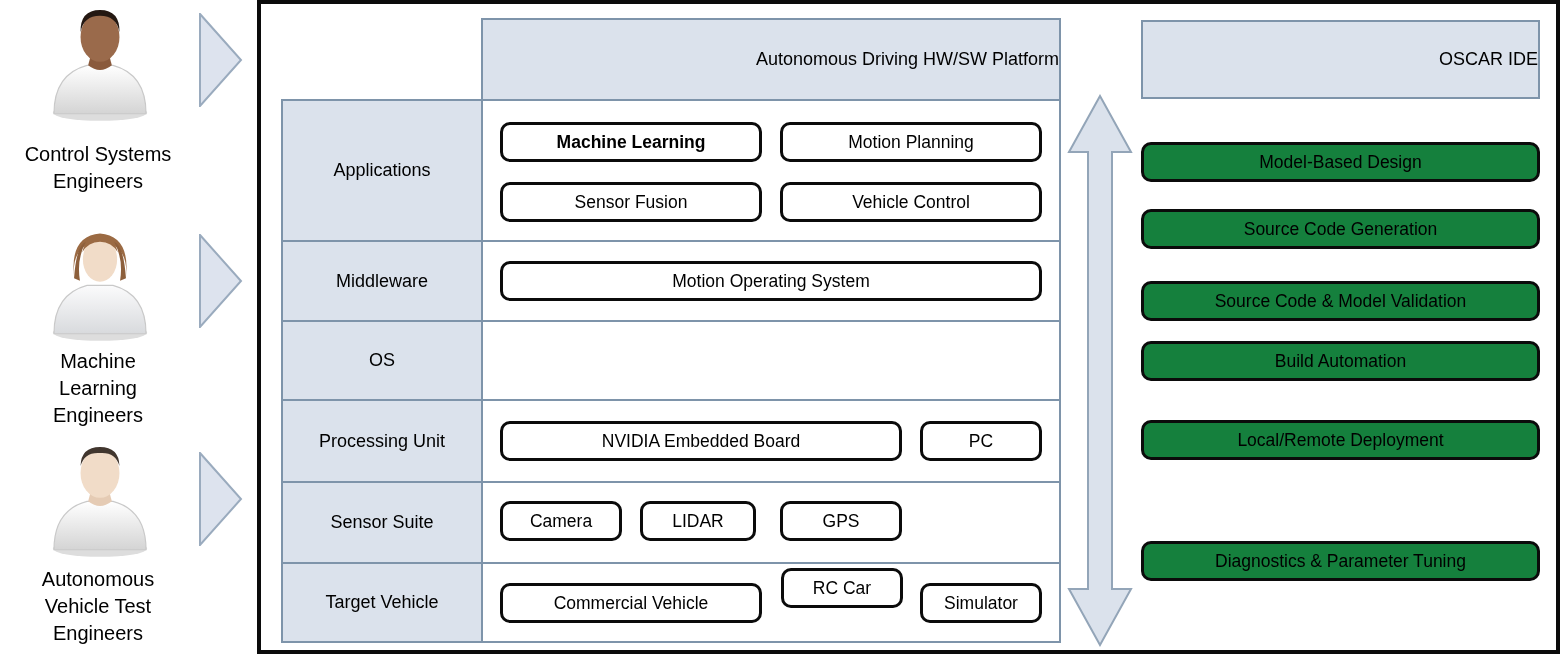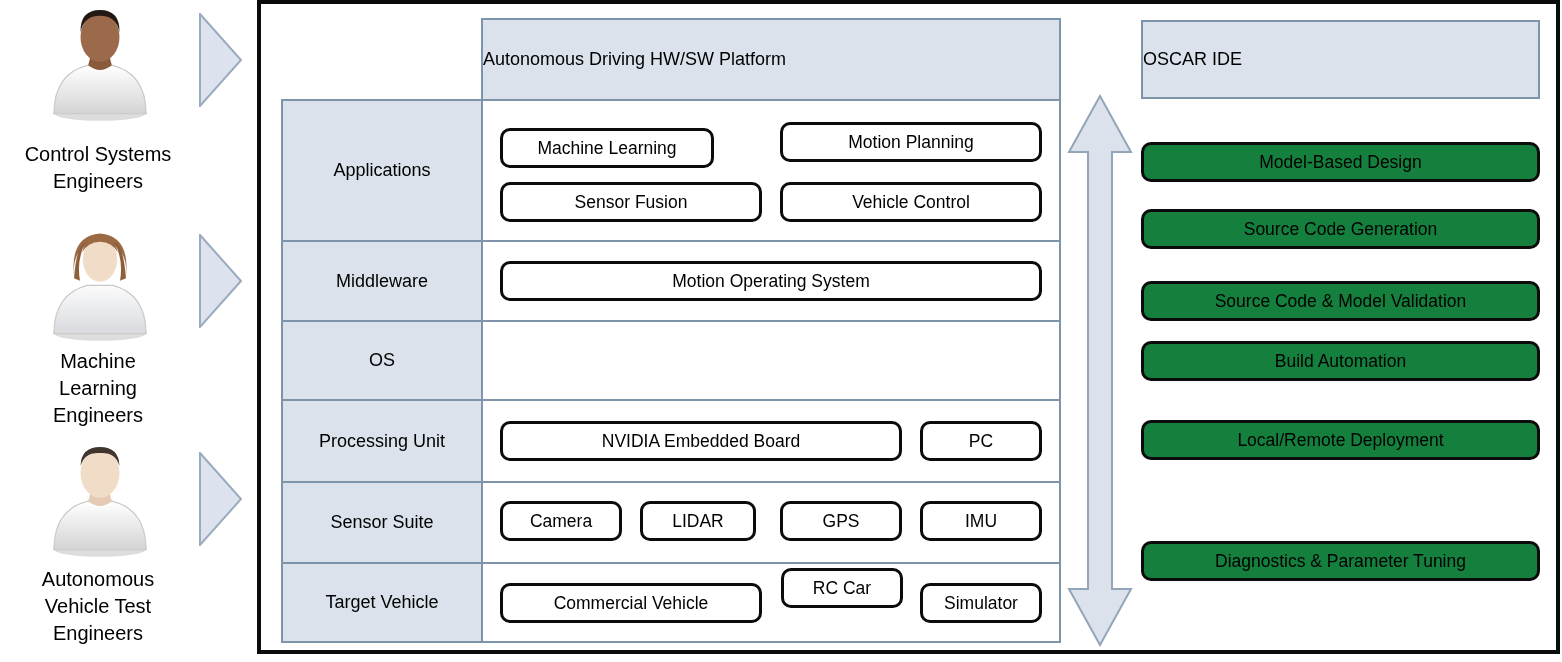--- a/index.html
+++ b/index.html
@@ -23,21 +23,21 @@
   
   .frame{position:absolute;left:257px;top:0;width:1303px;height:654px;
     border:4px solid var(--box-border);background:#fff;}
 
   
   .cell{position:absolute;border:2px solid var(--panel-border);background:#fff;}
   .cell.shaded{background:var(--panel-fill);}
   .cell .ctext{position:absolute;inset:0;display:flex;align-items:center;justify-content:center;
     font-size:18px;}
   .hdr{position:absolute;border:2px solid var(--panel-border);background:var(--panel-fill);
-    display:flex;align-items:center;justify-content:flex-start;font-size:18px;}
+    display:flex;align-items:center;justify-content:flex-end;font-size:18px;}
 
   
   .item{position:absolute;height:40px;background:#fff;border:3px solid var(--box-border);
     border-radius:10px;display:flex;align-items:center;justify-content:center;font-size:17.5px;}
 
   
   .feature{position:absolute;left:1141px;width:399px;height:40px;background:#15803d;
     border:3px solid var(--box-border);border-radius:10px;
     display:flex;align-items:center;justify-content:center;font-size:17.5px;}
   .arrow{position:absolute;left:1065px;top:94px;}
@@ -139,21 +139,21 @@
     <div class="ctext">Target Vehicle</div>
     </div>
 
   <div class="cell" style="left:481px;top:99px;width:580px;height:143px;"></div>
   <div class="cell" style="left:481px;top:240px;width:580px;height:82px;"></div>
   <div class="cell" style="left:481px;top:320px;width:580px;height:81px;"></div>
   <div class="cell" style="left:481px;top:399px;width:580px;height:84px;"></div>
   <div class="cell" style="left:481px;top:481px;width:580px;height:83px;"></div>
   <div class="cell" style="left:481px;top:562px;width:580px;height:81px;"></div>
 
-  <div class="item" style="left:500px;top:128px;width:214px;">
+  <div class="item" style="left:500px;top:122px;width:262px;font-weight:bold;">
       <span>Machine Learning</span>
     </div>
   <div class="item" style="left:780px;top:122px;width:262px;">
       <span>Motion Planning</span>
     </div>
   <div class="item" style="left:500px;top:182px;width:262px;">
       <span>Sensor Fusion</span>
     </div>
   <div class="item" style="left:780px;top:182px;width:262px;">
       <span>Vehicle Control</span>
@@ -172,23 +172,20 @@
     </div>
 
   <div class="item" style="left:500px;top:501px;width:122px;">
       <span>Camera</span>
     </div>
   <div class="item" style="left:640px;top:501px;width:116px;">
       <span>LIDAR</span>
     </div>
   <div class="item" style="left:780px;top:501px;width:122px;">
       <span>GPS</span>
-    </div>
-  <div class="item" style="left:920px;top:501px;width:122px;">
-      <span>IMU</span>
     </div>
 
   <div class="item" style="left:500px;top:583px;width:262px;">
       <span>Commercial Vehicle</span>
     </div>
   <div class="item" style="left:781px;top:568px;width:122px;">
       <span>RC Car</span>
     </div>
   <div class="item" style="left:920px;top:583px;width:122px;">
       <span>Simulator</span>

